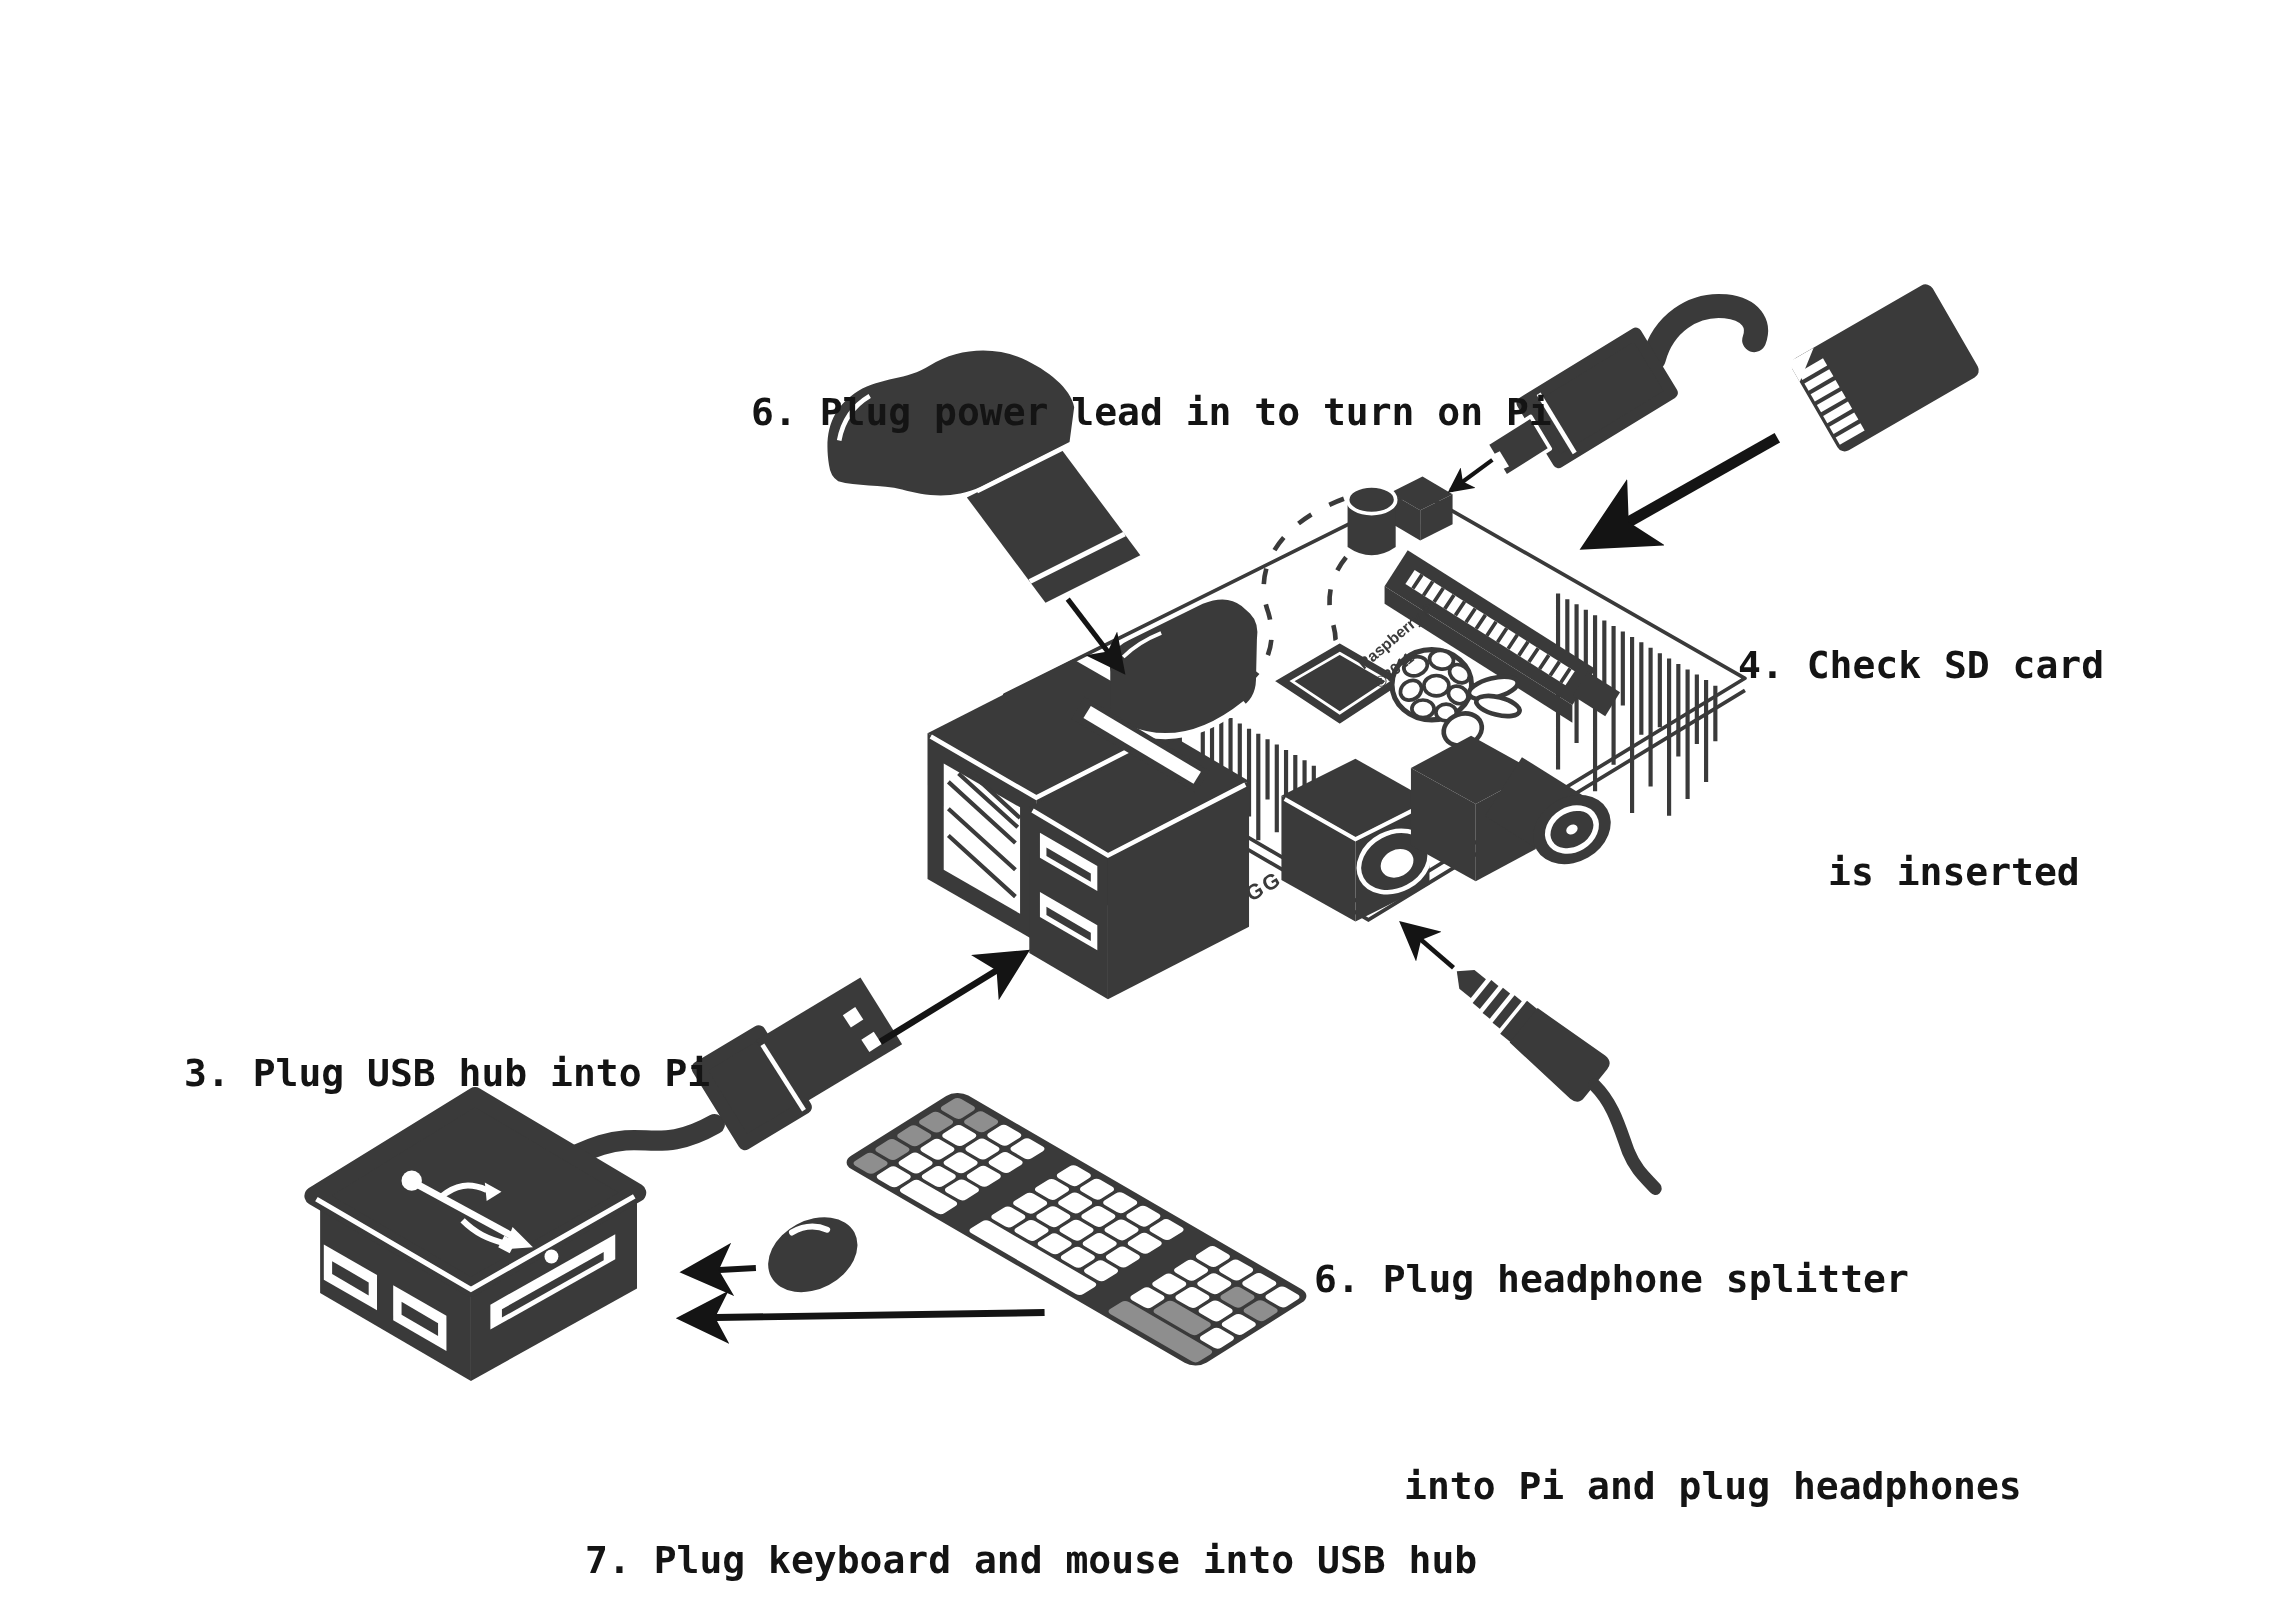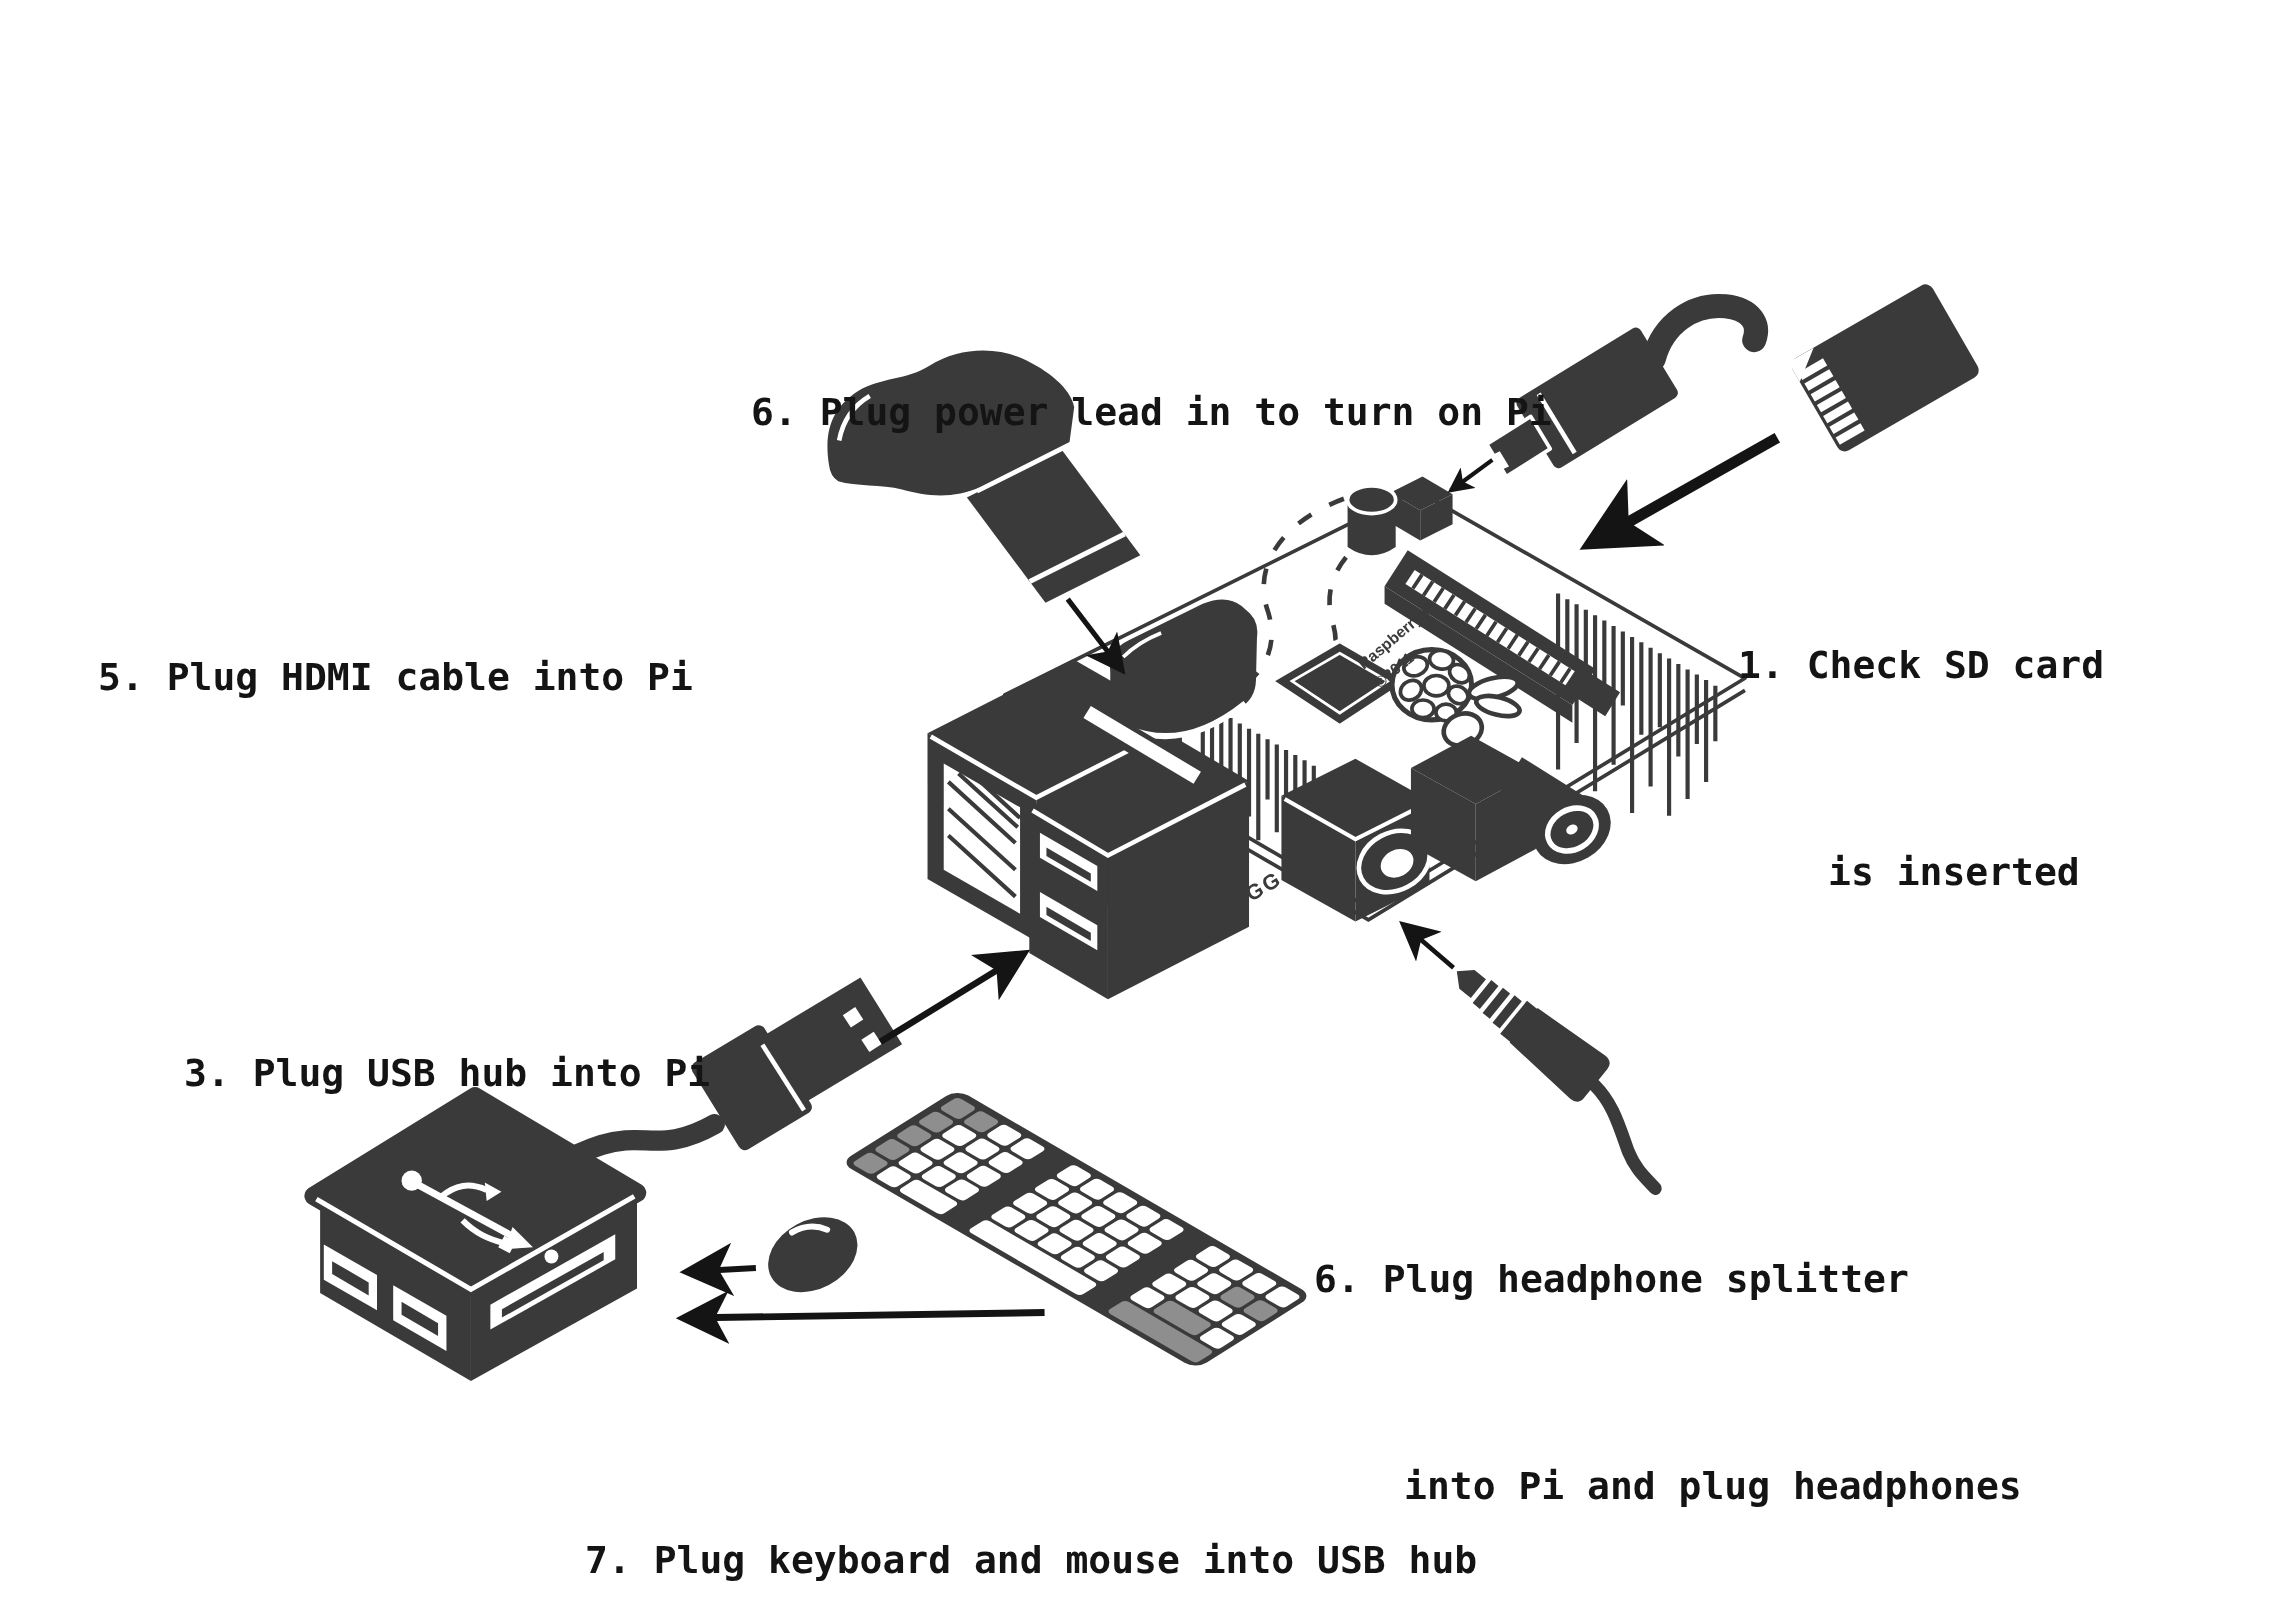--- a/index.html
+++ b/index.html
@@ -298,26 +298,23 @@
           <rect fill="var(--keygray)" x="654" y="240" width="224" height="48" rx="10"></rect>
     </g>
   </g>
   <line class="bline" stroke-width="15" x1="2258" y1="2837" x2="1478" y2="2849" marker-end="url(#ah-l)"></line>
 </svg>
 
   <div class="label" style="left:751px;top:240px;">
     <div>6. Plug power lead in to turn on Pi</div>
   </div>
 
-  <div class="label" style="left:98px;top:505px;">
-    <div>5. Plug HDMI cable into Pi</div>
-  </div>
 
   <div class="label" style="left:1738px;top:493px;">
-    <div>1. Check SD card</div>
+    <div>4. Check SD card</div>
     <div class="cont">is inserted</div>
   </div>
 
   <div class="label" style="left:184px;top:901px;">
     <div>3. Plug USB hub into Pi</div>
   </div>
 
   <div class="label" style="left:1314px;top:1107px;">
     <div>6. Plug headphone splitter</div>
     <div class="cont">into Pi and plug headphones</div>

